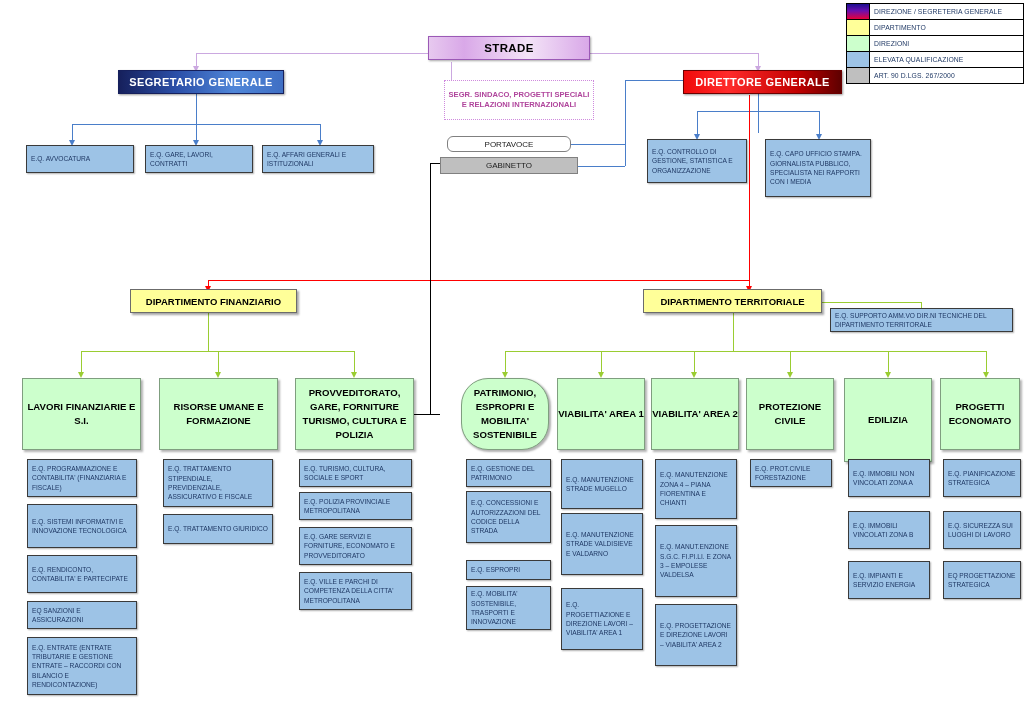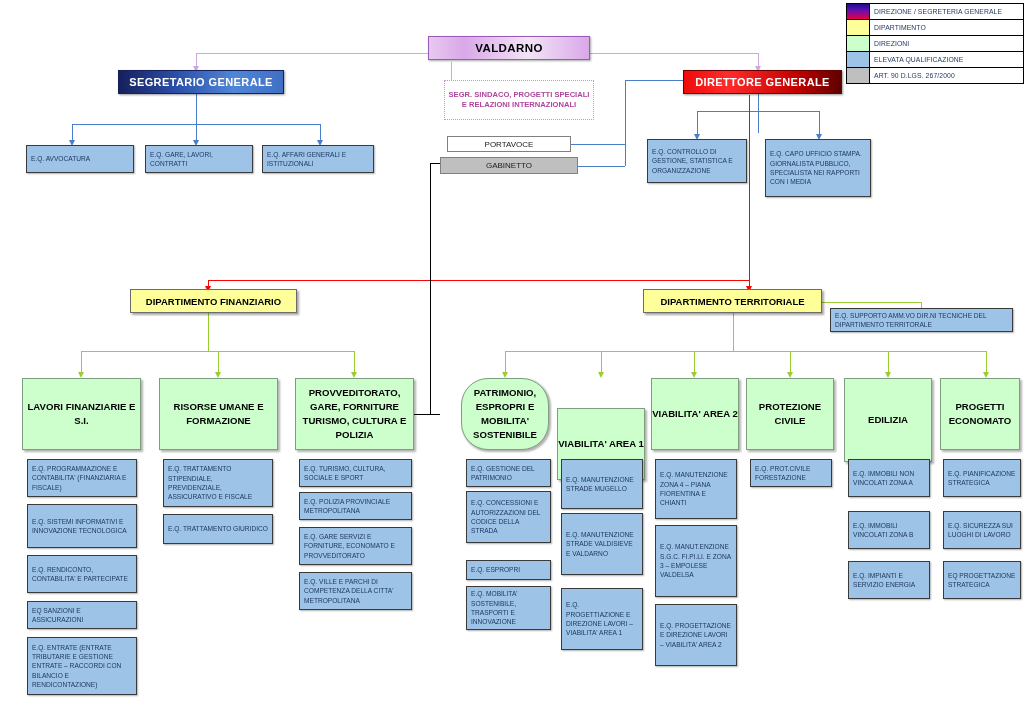--- a/index.html
+++ b/index.html
@@ -172,36 +172,36 @@
   <div class="ln v c-green" style="left:694px;top:351px;height:21px;"></div>
   <div class="arw arw-d" style="left:690.5px;top:372px;border-top:6px solid #9acd32;"></div>
   <div class="ln v c-green" style="left:790px;top:351px;height:21px;"></div>
   <div class="arw arw-d" style="left:786.5px;top:372px;border-top:6px solid #9acd32;"></div>
   <div class="ln v c-green" style="left:888px;top:351px;height:21px;"></div>
   <div class="arw arw-d" style="left:884.5px;top:372px;border-top:6px solid #9acd32;"></div>
   <div class="ln v c-green" style="left:986px;top:351px;height:21px;"></div>
   <div class="arw arw-d" style="left:982.5px;top:372px;border-top:6px solid #9acd32;"></div>
 
   <div class="box sindaco" style="left:428px;top:36px;width:162px;height:24px;">
-    <span>VALDARNO</span>
+    <span>STRADE</span>
   </div>
 
   <div class="box segretario" style="left:118px;top:70px;width:166px;height:24px;">
     <span>SEGRETARIO GENERALE</span>
   </div>
 
   <div class="box direttore" style="left:683px;top:70px;width:159px;height:24px;">
     <span>DIRETTORE GENERALE</span>
   </div>
 
   <div class="box segrsind" style="left:444px;top:80px;width:150px;height:40px;">
     <span>SEGR. SINDACO, PROGETTI SPECIALI E RELAZIONI INTERNAZIONALI</span>
   </div>
 
-  <div class="box portavoce" style="left:447px;top:136px;width:124px;height:16px;">
+  <div class="box portavoce" style="left:447px;top:136px;width:124px;height:16px;border-radius:6px;">
     <span>PORTAVOCE</span>
   </div>
 
   <div class="box gabinetto" style="left:440px;top:157px;width:138px;height:17px;">
     <span>GABINETTO</span>
   </div>
 
   <div class="box eq" style="left:26px;top:145px;width:108px;height:28px;">
     <span>E.Q. AVVOCATURA</span>
   </div>
@@ -234,21 +234,21 @@
   </div>
   <div class="box dir" style="left:159px;top:378px;width:119px;height:72px;">
     <span>RISORSE UMANE E FORMAZIONE</span>
   </div>
   <div class="box dir" style="left:295px;top:378px;width:119px;height:72px;">
     <span>PROVVEDITORATO, GARE, FORNITURE TURISMO, CULTURA E POLIZIA</span>
   </div>
   <div class="box dir" style="left:461px;top:378px;width:88px;height:72px;border-radius:27px;">
     <span>PATRIMONIO, ESPROPRI E MOBILITA' SOSTENIBILE</span>
   </div>
-  <div class="box dir" style="left:557px;top:378px;width:88px;height:72px;margin-top:30px;">
+  <div class="box dir" style="left:557px;top:378px;width:88px;height:72px;">
     <span>VIABILITA' AREA 1</span>
   </div>
   <div class="box dir" style="left:651px;top:378px;width:88px;height:72px;">
     <span>VIABILITA' AREA 2</span>
   </div>
   <div class="box dir" style="left:746px;top:378px;width:88px;height:72px;">
     <span>PROTEZIONE CIVILE</span>
   </div>
   <div class="box dir" style="left:844px;top:378px;width:88px;height:84px;">
     <span>EDILIZIA</span>

